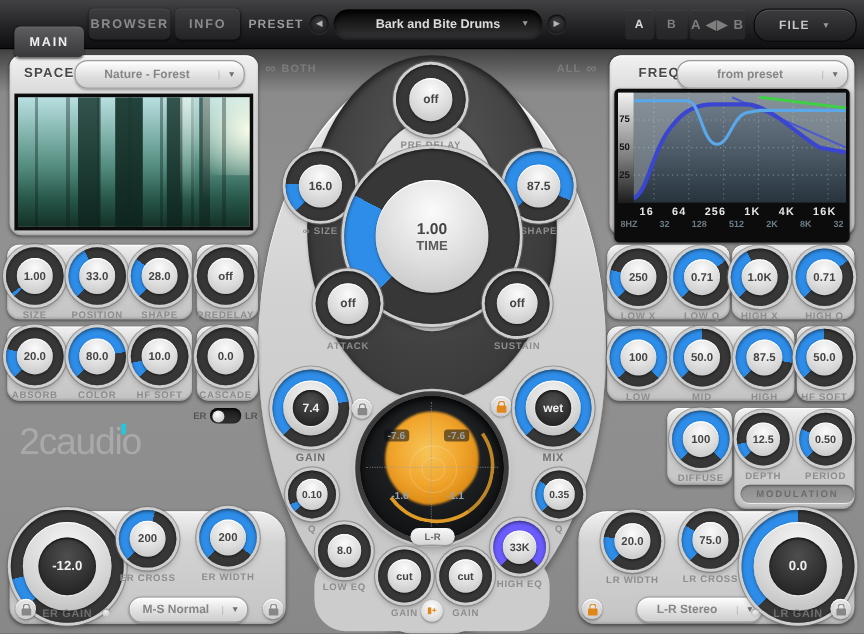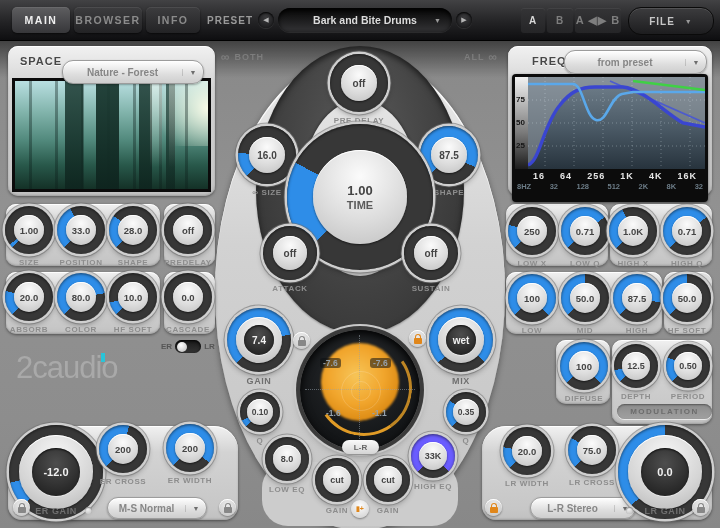--- a/index.html
+++ b/index.html
@@ -7,21 +7,21 @@
        background:linear-gradient(180deg,#747474 0px,#8a8a8a 70px,#929292 220px,#8d8d8d 420px,#888 528px);
        font-family:"Liberation Sans",sans-serif; -webkit-font-smoothing:antialiased;}
   
   .topbar{position:absolute;left:0;top:0;width:720px;height:40px;
           background:linear-gradient(180deg,#424244,#232325 55%,#0e0e10);border-bottom:1px solid #000;z-index:50;}
   .topshade{position:absolute;left:0;top:40px;width:720px;height:38px;
             background:linear-gradient(180deg,rgba(0,0,0,.5),rgba(0,0,0,0));z-index:1;}
   .tab{position:absolute;top:7px;height:26px;border-radius:5px;display:flex;align-items:center;justify-content:center;
        font-size:10.5px;font-weight:bold;letter-spacing:1.5px;color:#8b8b8b;
        background:linear-gradient(180deg,#3d3d3f,#232325);box-shadow:inset 0 1px 0 rgba(255,255,255,.08),0 1px 2px rgba(0,0,0,.6);cursor:pointer;}
-  .tab.active{color:#efefef;background:linear-gradient(180deg,#5e5e60,#37373a);}
+  .tab.active{color:#efefef;background:linear-gradient(180deg,#5e5e60,#37373a);margin-top:15px;}
   .preset-label{position:absolute;left:207px;top:15px;font-size:10px;font-weight:bold;letter-spacing:1px;color:#9a9a9a;}
   .arrbtn{position:absolute;top:12px;width:16px;height:16px;border-radius:50%;
           background:radial-gradient(circle at 50% 35%,#3a3a3c,#161618);box-shadow:0 1px 1px rgba(255,255,255,.1), inset 0 1px 2px #000;
           color:#b5b5b5;font-size:7px;display:flex;align-items:center;justify-content:center;}
   .preset-pill{position:absolute;left:278px;top:8px;width:174px;height:24px;border-radius:12px;
                background:linear-gradient(180deg,#050505,#2d2d2f 85%);
                box-shadow:inset 0 2px 4px rgba(0,0,0,.9),0 1px 0 rgba(255,255,255,.09);
                display:flex;align-items:center;justify-content:center;color:#dcdcdc;font-size:10.5px;font-weight:bold;}
   .preset-pill .dd-arr{position:absolute;right:11px;color:#9a9a9a;font-size:7px;border:none;width:auto;}
   .abbtn{position:absolute;top:8px;height:25px;border-radius:3px;background:linear-gradient(180deg,#343436,#252527);
@@ -153,21 +153,21 @@
     <span class="inf">∞</span>
     <span>BOTH</span>
   </div>
   <div class="linklab" style="left:464px;top:52px;">
     <span>ALL</span>
     <span class="inf">∞</span>
   </div>
 
   <div class="panel" style="left:8px;top:46px;width:207px;height:150px;"></div>
   <div class="slabel" style="left:20px;top:55px;">SPACE</div>
-  <div class="dd" style="left:62px;top:60px;width:140px;height:22px;">
+  <div class="dd" style="left:62px;top:50px;width:140px;height:22px;">
     <span class="dd-text">Nature - Forest</span>
     <span class="dd-arr">▼</span>
   </div>
   <div class="forest">
     <div class="glow"></div>
     <div class="thin-trees"></div>
     <div class="trunk" style="left:26%;width:9%;"></div>
     <div class="trunk" style="left:42%;width:12%;opacity:.95;"></div>
     <div class="trunk" style="left:64%;width:7%;"></div>
     <div class="trunk" style="left:78%;width:5%;opacity:.7;"></div>

